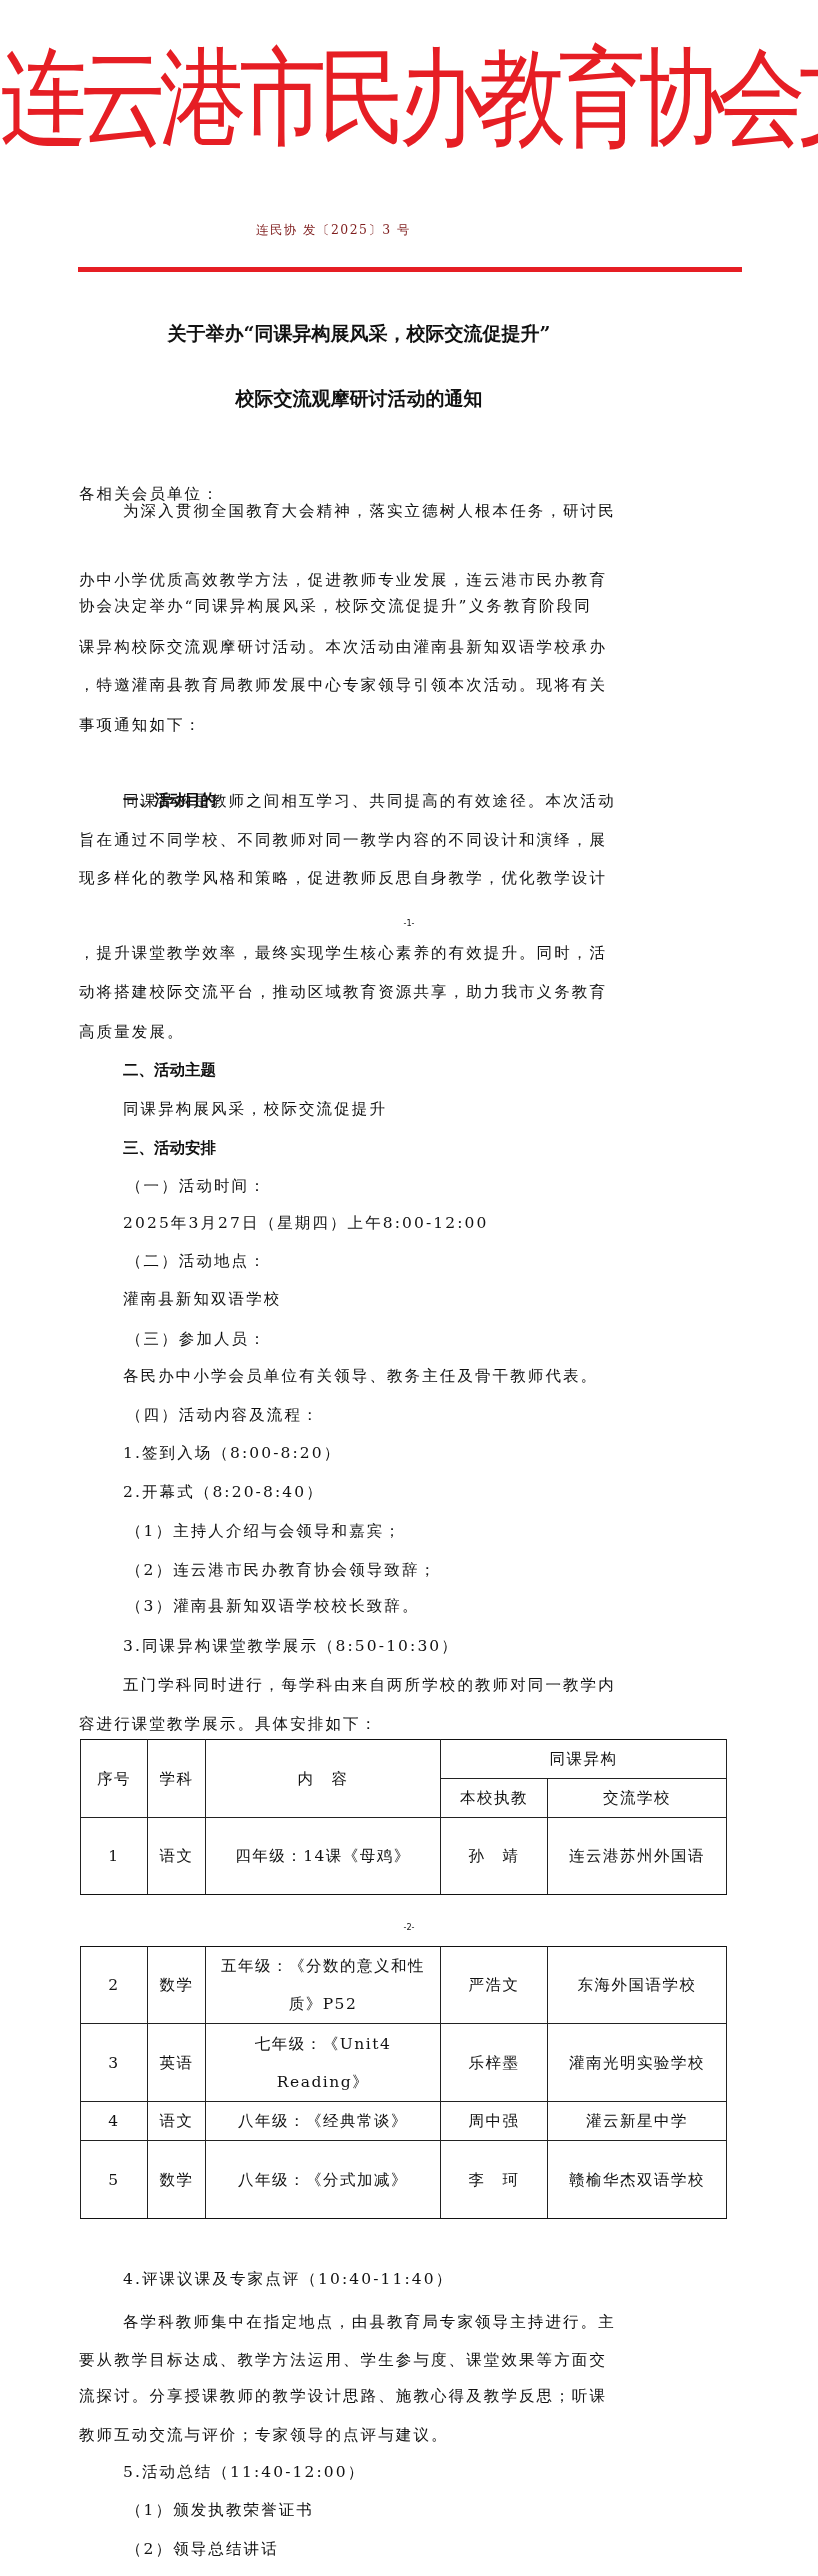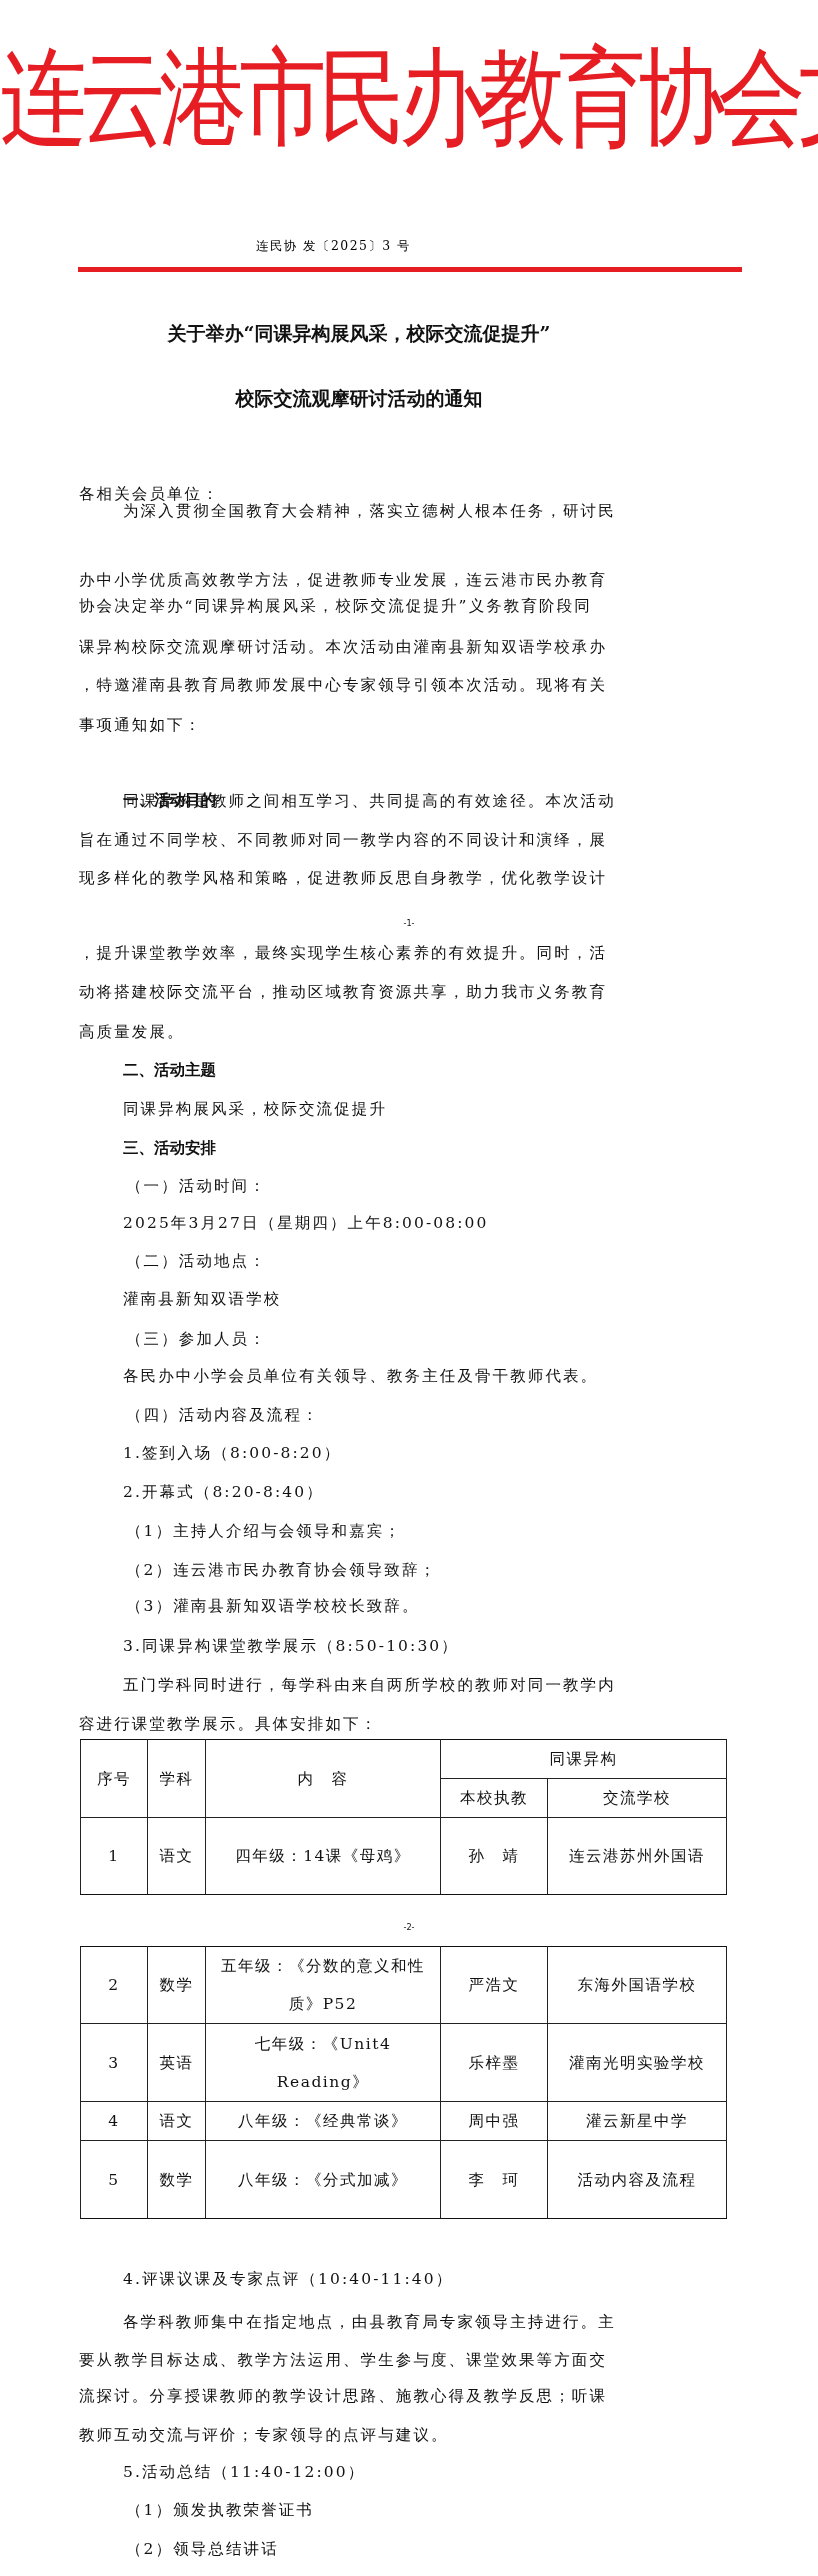--- a/index.html
+++ b/index.html
@@ -1,21 +1,21 @@
 <!DOCTYPE html>
 <html style="font-size:8.2px"><head>
 <meta charset="utf-8">
 <style>
   html, body { margin: 0; padding: 0; background: #ffffff; }
   body { width: 818px; height: 3999px; position: relative; overflow: hidden;
          font-family: "DejaVu Serif", "Liberation Serif", serif; color: #111; }
   .abs { position: absolute; white-space: nowrap; }
   .masthead { left: 0; width: 818px; top: 47px; text-align: center; font-size: 87px; line-height: 103px;
               color: #e61e24; font-family: "DejaVu Serif", serif; letter-spacing: -7.2px; transform: scaleY(1.22); transform-origin: 50% 50%; }
-  .docno { left: 0; width: 667px; top: 222px; text-align: center; font-size: 12.4px; color: #000000; letter-spacing: 1.5px; margin-top: 16px; }
+  .docno { left: 0; width: 667px; top: 222px; text-align: center; font-size: 12.4px; color: #7f1d1d; letter-spacing: 1.5px; }
   .redline { left: 78px; top: 267px; width: 664px; height: 5.2px; background: #e61e24; }
   .title { left: 0; width: 718px; text-align: center; font-size: 19px; font-weight: bold; line-height: 23px; }
   .line { left: 79px; font-size: 15.5px; line-height: 20.6px; letter-spacing: 2.1px; }
   .ind { left: 123px; }
   .ind2 { left: 126px; }
   .h { font-weight: bold; font-family: "DejaVu Sans", "Liberation Sans", sans-serif; font-size: 15.5px; letter-spacing: 0; }
   .pno { left: 0; width: 818px; text-align: center; font-size: 8.2px; font-family: "DejaVu Sans", sans-serif; }
   table.sched { position: absolute; left: 80px; width: 647px; border-collapse: collapse; table-layout: fixed; }
   table.sched td { border: 0.5px solid #222; text-align: center; vertical-align: middle; font-size: 15.5px; line-height: 38px; padding: 0 3.1px; letter-spacing: 1.5px; }
   table.sched tr.toprule td { border-top: 1px solid #111; }
@@ -46,21 +46,21 @@
 <div class="abs pno" style="top:918px">-1-</div>
 <div class="abs line" style="top:943px">，提升课堂教学效率，最终实现学生核心素养的有效提升。同时，活</div>
 <div class="abs line" style="top:982px">动将搭建校际交流平台，推动区域教育资源共享，助力我市义务教育</div>
 <div class="abs line" style="top:1022px">高质量发展。</div>
 
 <div class="abs line ind h" style="top:1060px">二、活动主题</div>
 <div class="abs line ind" style="top:1099px">同课异构展风采，校际交流促提升</div>
 
 <div class="abs line ind h" style="top:1138px">三、活动安排</div>
 <div class="abs line ind2" style="top:1176px">（一）活动时间：</div>
-<div class="abs line ind" style="top:1213px">2025年3月27日（星期四）上午8:00-08:00</div>
+<div class="abs line ind" style="top:1213px">2025年3月27日（星期四）上午8:00-12:00</div>
 <div class="abs line ind2" style="top:1251px">（二）活动地点：</div>
 <div class="abs line ind" style="top:1289px">灌南县新知双语学校</div>
 <div class="abs line ind2" style="top:1329px">（三）参加人员：</div>
 <div class="abs line ind" style="top:1366px">各民办中小学会员单位有关领导、教务主任及骨干教师代表。</div>
 <div class="abs line ind2" style="top:1405px">（四）活动内容及流程：</div>
 <div class="abs line ind" style="top:1443px">1.签到入场（8:00-8:20）</div>
 <div class="abs line ind" style="top:1482px">2.开幕式（8:20-8:40）</div>
 <div class="abs line ind2" style="top:1521px">（1）主持人介绍与会领导和嘉宾；</div>
 <div class="abs line ind2" style="top:1560px">（2）连云港市民办教育协会领导致辞；</div>
 <div class="abs line ind2" style="top:1596px">（3）灌南县新知双语学校校长致辞。</div>
@@ -127,21 +127,21 @@
     <td>语文</td>
     <td>八年级：《经典常谈》</td>
     <td>周中强</td>
     <td>灌云新星中学</td>
   </tr>
   <tr class="botrule" style="height:78px">
     <td>5</td>
     <td>数学</td>
     <td>八年级：《分式加减》</td>
     <td>李　珂</td>
-    <td style="white-space:normal">活动内容及流程</td>
+    <td style="white-space:normal">赣榆华杰双语学校</td>
   </tr>
 </tbody>
   </table>
 
 <div class="abs line ind" style="top:2269px">4.评课议课及专家点评（10:40-11:40）</div>
 <div class="abs line ind" style="top:2312px">各学科教师集中在指定地点，由县教育局专家领导主持进行。主</div>
 <div class="abs line" style="top:2350px">要从教学目标达成、教学方法运用、学生参与度、课堂效果等方面交</div>
 <div class="abs line" style="top:2386px">流探讨。分享授课教师的教学设计思路、施教心得及教学反思；听课</div>
 <div class="abs line" style="top:2425px">教师互动交流与评价；专家领导的点评与建议。</div>
 <div class="abs line ind" style="top:2462px">5.活动总结（11:40-12:00）</div>

